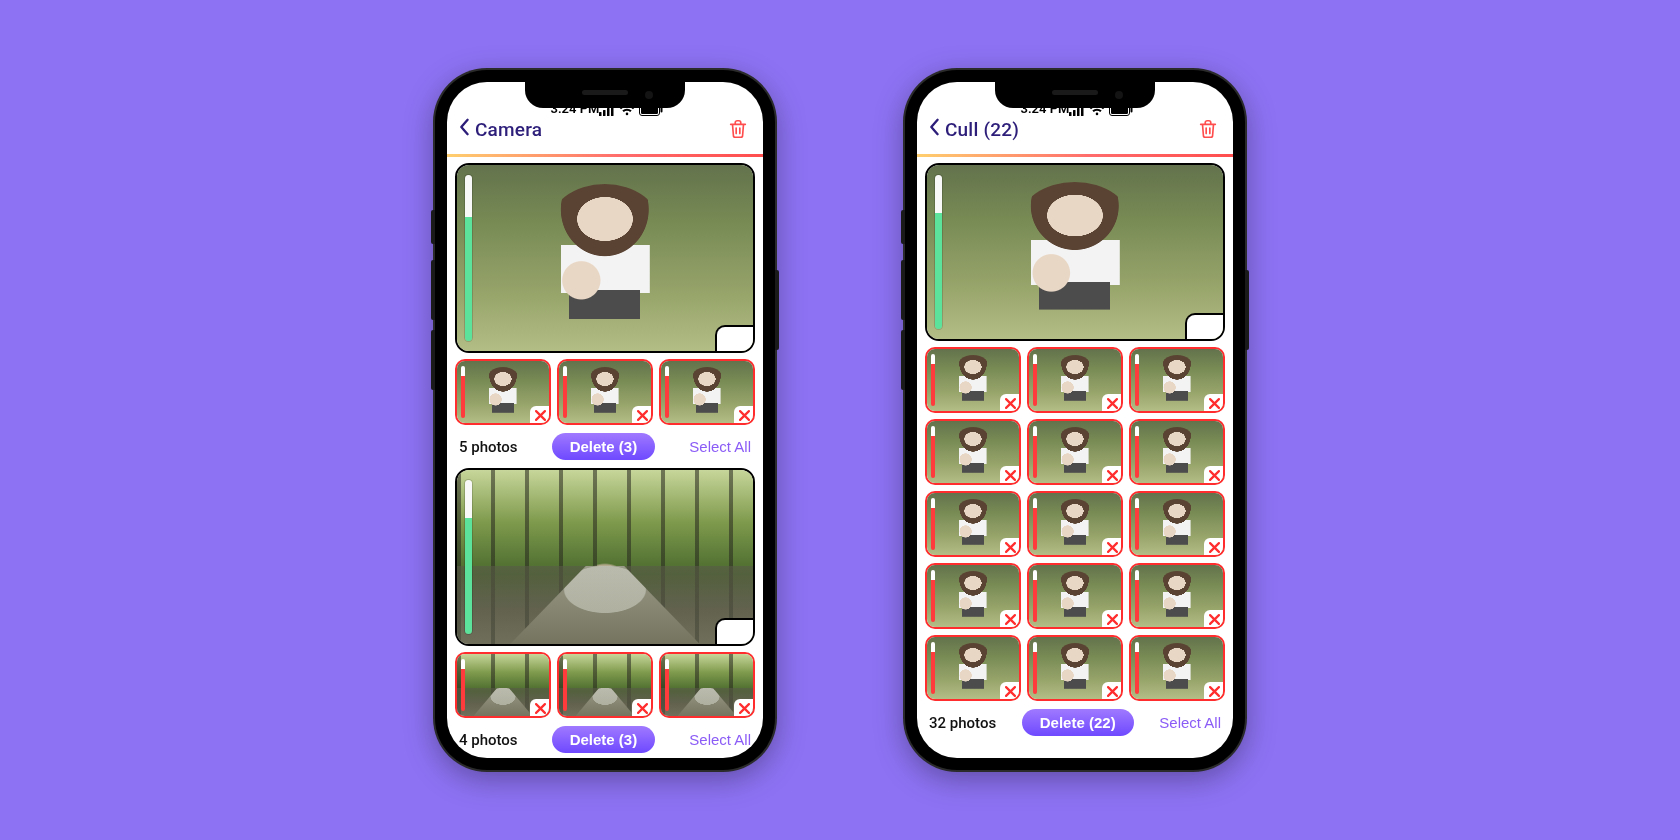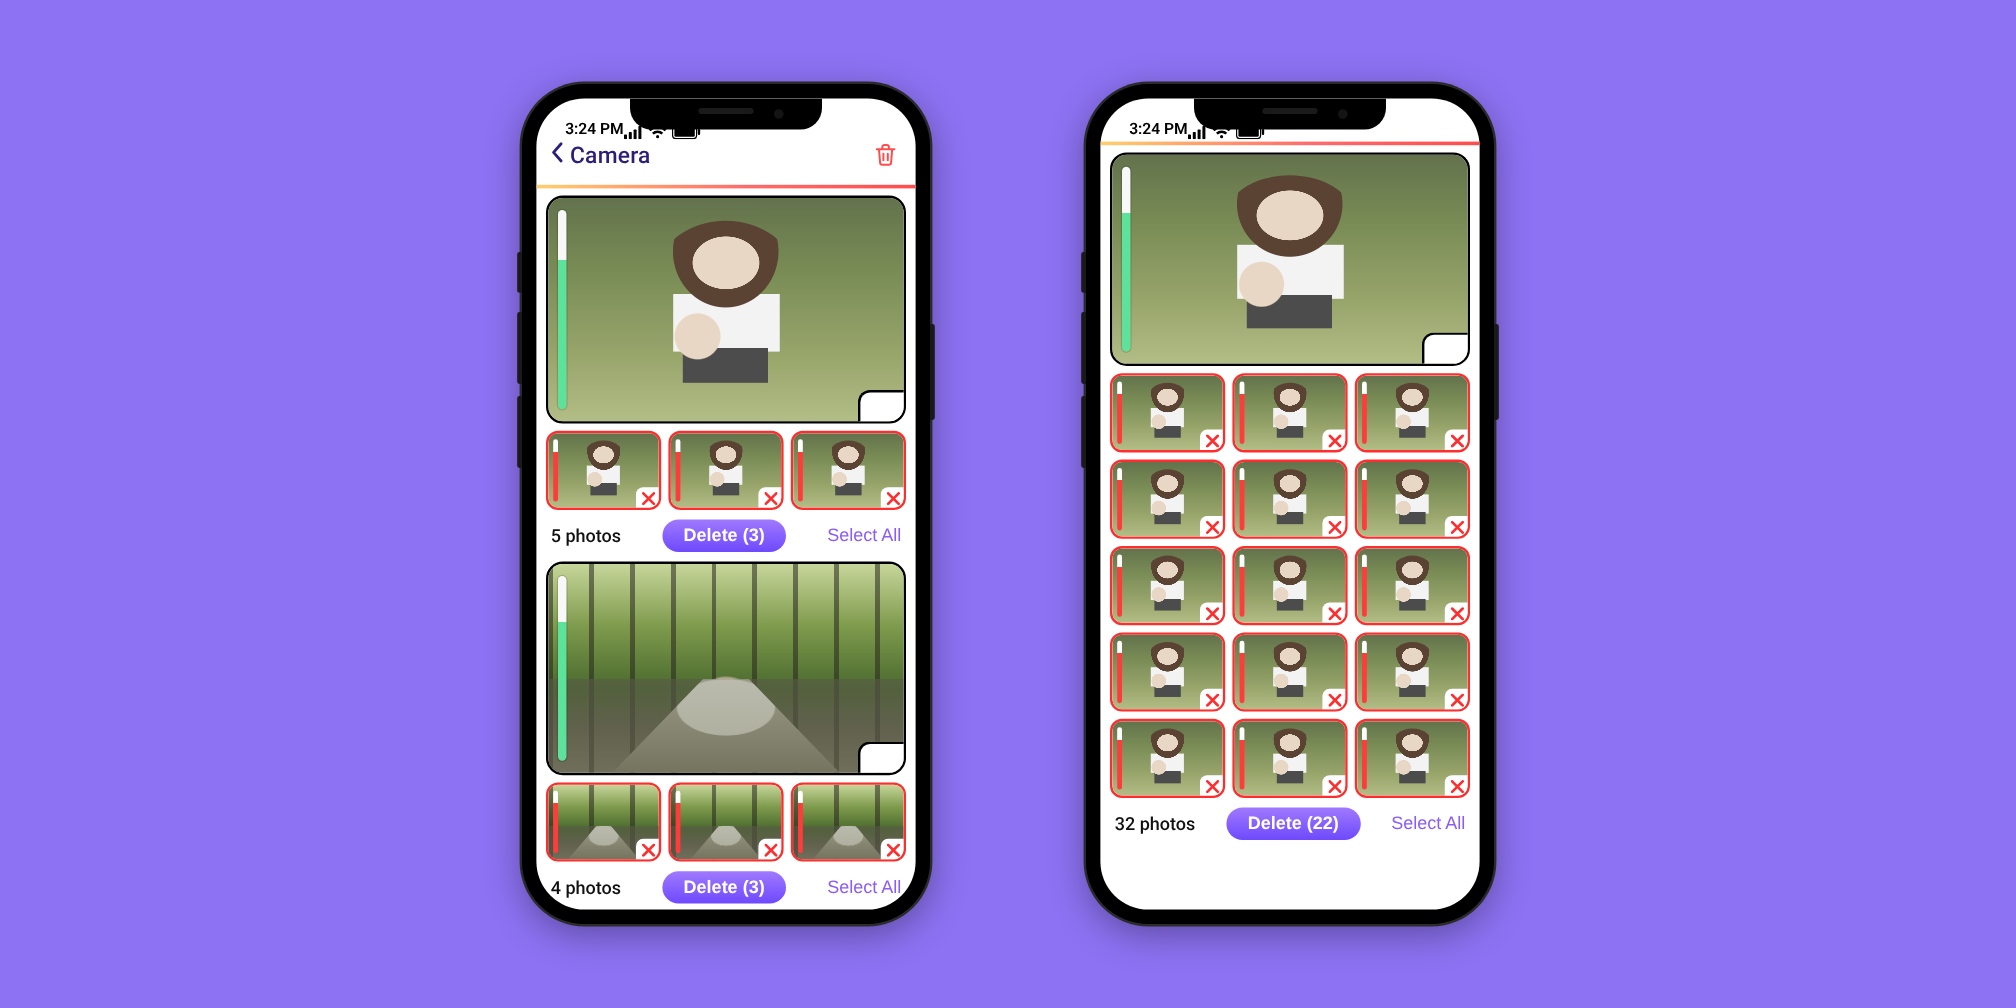--- a/index.html
+++ b/index.html
@@ -85,21 +85,21 @@
   .notch .cam {
     width:8px; height:8px; border-radius:50%;
     background:#141414;
   }
 
   
   .status-bar {
     height: 36px;
     display: flex;
     align-items: flex-end;
-    justify-content: flex-start;
+    justify-content: center;
     padding: 0 20px 2px 24px;
     font-size: 13px;
     font-weight: 600;
     color: #000;
   }
   .status-right { display: flex; align-items: center; gap: 4px; }
   .status-right svg { display: block; }
 
   
   .nav {
@@ -420,20 +420,30 @@
             <path d="M8 11.2a1.3 1.3 0 100-2.6 1.3 1.3 0 000 2.6zM3.3 6.6a6.7 6.7 0 019.4 0l-1.5 1.5a4.6 4.6 0 00-6.4 0L3.3 6.6zM.5 3.8a10.7 10.7 0 0115 0L14 5.3a8.6 8.6 0 00-12 0L.5 3.8z" fill="#000"></path>
           </svg>
         <svg width="24" height="12" viewBox="0 0 24 12">
             <rect x=".5" y=".5" width="20" height="11" rx="2.5" fill="none" stroke="#000"></rect>
             <rect x="2" y="2" width="17" height="8" rx="1.3" fill="#000"></rect>
             <rect x="21.5" y="3.5" width="2" height="5" rx="1" fill="#000"></rect>
           </svg>
       </span>
     </div>
 
+    <div class="nav">
+      <svg class="back-chevron" viewBox="0 0 12 20">
+          <path d="M10 2 3 10l7 8" fill="none" stroke="#2d1e7a" stroke-width="2.6" stroke-linecap="round" stroke-linejoin="round"></path>
+        </svg>
+      <span class="nav-title">Cull (22)</span>
+      <span class="nav-spacer"></span>
+      <svg class="trash-btn" viewBox="0 0 24 24">
+          <path d="M4 7h16M9 7V5a2 2 0 012-2h2a2 2 0 012 2v2M6 7l1 12a2 2 0 002 2h6a2 2 0 002-2l1-12M10 11v6M14 11v6" fill="none" stroke="currentColor" stroke-width="1.8" stroke-linecap="round"></path>
+        </svg>
+    </div>
     <div class="accent-bar"></div>
 
     <div class="content">
 
       <div class="hero shorter">
         <div class="photo scene-portrait"></div>
         <div class="quality-bar"></div>
         <div class="crop-tab"></div>
       </div>
 

